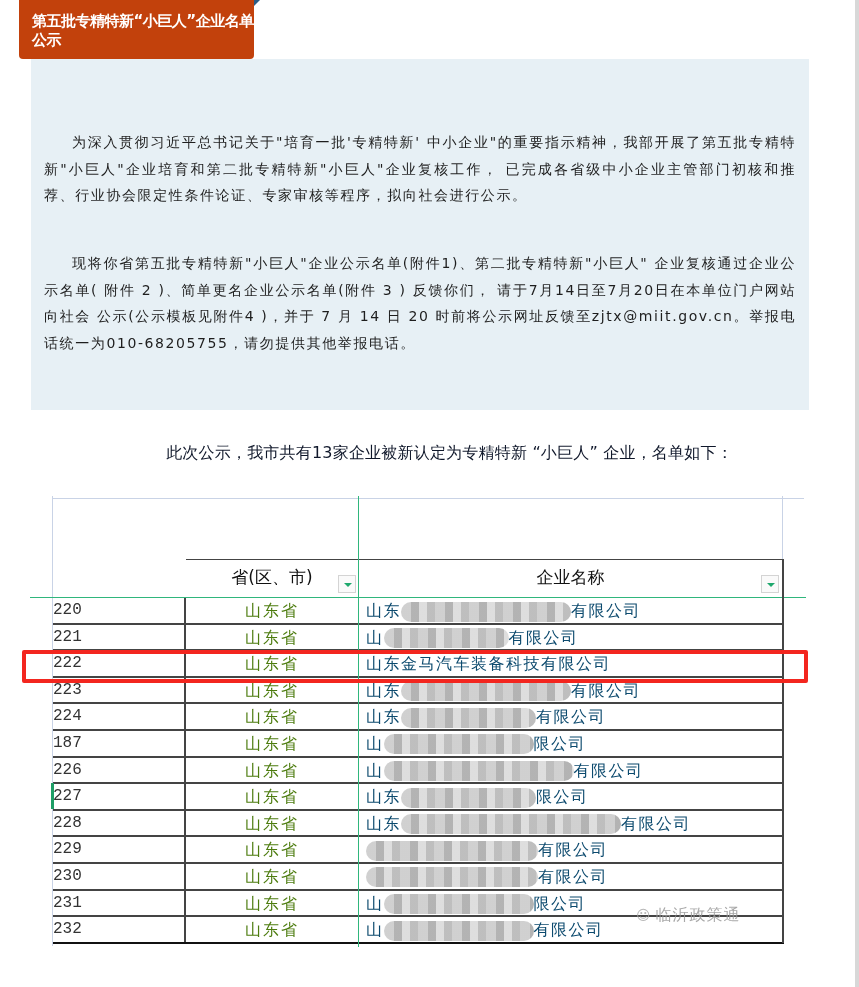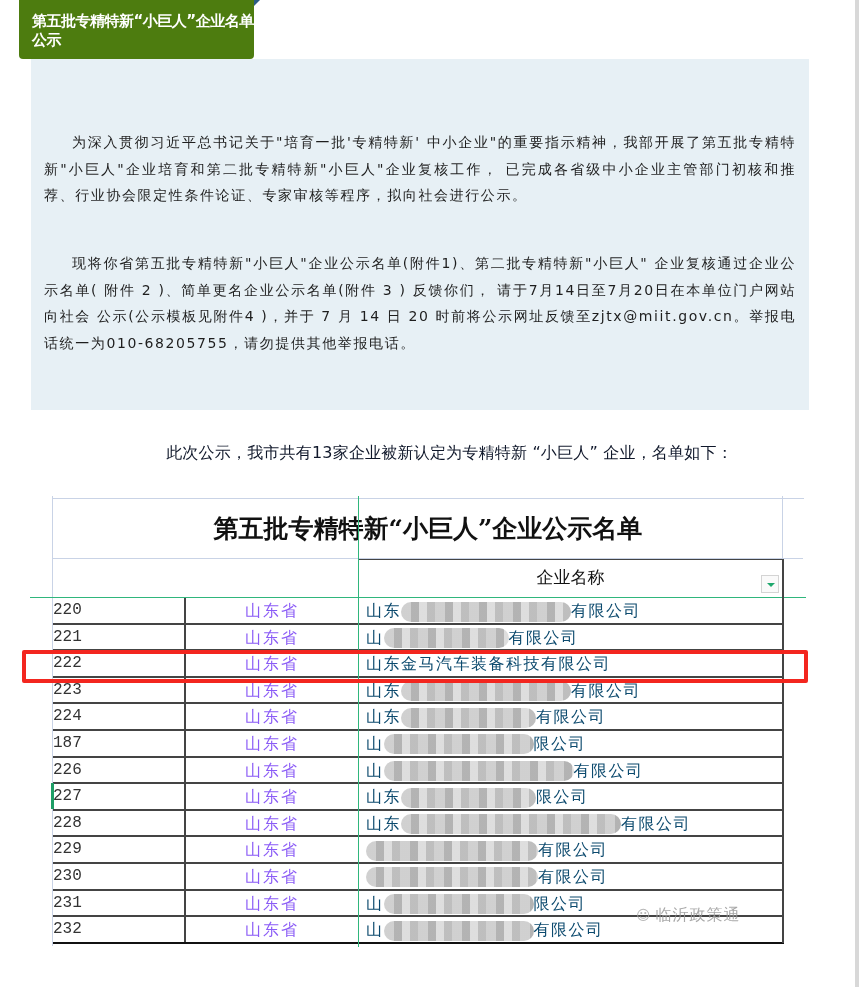--- a/index.html
+++ b/index.html
@@ -4,21 +4,21 @@
   <style>
     * { box-sizing: border-box; margin: 0; padding: 0; }
     html, body { width: 859px; height: 987px; background: #ffffff; overflow: hidden; }
     body { position: relative; font-family: "DejaVu Sans", sans-serif; color: #222; }
 
     .right-edge { position: absolute; top: 0; right: 0; width: 4px; height: 987px; background: #d8d8d8; }
 
     
     .title-tab {
       position: absolute; left: 19px; top: 0; width: 235px; height: 59px;
-      background: #4d7c0f; border-radius: 0 0 4px 4px;
+      background: #c2410c; border-radius: 0 0 4px 4px;
       color: #fff; font-family: "DejaVu Sans", sans-serif; font-weight: bold;
       font-size: 15px; letter-spacing: -0.5px;
       padding: 12px 0 0 13px;
     }
     .title-tab-fold {
       position: absolute; left: 254px; top: 0; width: 0; height: 0;
       border-left: 6px solid #2c5d85; border-bottom: 6px solid transparent;
     }
 
     
@@ -73,21 +73,21 @@
     .hdr-no .filter-btn { right: 2px; }
     .hdr-prov .filter-btn { right: 2px; }
     .hdr-name .filter-btn { right: 3px; }
     .green-h { position: absolute; left: 0; top: 101px; width: 776px; height: 1px; background: #2fb67c; }
 
     .rows { position: absolute; left: 23px; top: 102px; width: 731px; }
     .row { position: relative; height: 26.6px; border-bottom: 2px solid #444; font-size: 16px; line-height: 25px; }
     .row:last-child { border-bottom: 2px solid #111; }
     .cell { position: absolute; top: 0; height: 100%; }
     .c-no { left: 0; width: 133px; text-align: left; border-right: 2px solid #444; font-family: Liberation Mono, monospace; color: #333; }
-    .c-prov { left: 133px; width: 172px; text-align: center; letter-spacing: 2px; color: #8b5cf6; }
+    .c-prov { left: 133px; width: 172px; text-align: center; letter-spacing: 2px; color: #4d7c0f; }
     .c-name { left: 306px; width: 423px; padding-left: 7px; letter-spacing: 1.5px; color: #0c4a6e; white-space: nowrap; }
     .blur {
       display: inline-block; vertical-align: middle; height: 20px; border-radius: 10px;
       background: repeating-linear-gradient(90deg, #c8c8c8 0 10px, #a6a6a6 10px 18px, #d8d8d8 18px 26px, #b3b3b3 26px 34px);
       opacity: 0.85;
     }
     .left-mark { position: absolute; left: 21px; top: 287px; width: 3px; height: 26px; background: #1e9e66; }
 
     .highlight-box {
       position: absolute; left: 22px; top: 650px; width: 786px; height: 33px;
@@ -114,22 +114,25 @@
   <p class="para1">为深入贯彻习近平总书记关于"培育一批'专精特新' 中小企业"的重要指示精神，我部开展了第五批专精特新"小巨人"企业培育和第二批专精特新"小巨人"企业复核工作， 已完成各省级中小企业主管部门初核和推荐、行业协会限定性条件论证、专家审核等程序，拟向社会进行公示。</p>
   <p class="para2">现将你省第五批专精特新"小巨人"企业公示名单(附件1)、第二批专精特新"小巨人" 企业复核通过企业公示名单( 附件 2 )、简单更名企业公示名单(附件 3 ) 反馈你们， 请于7月14日至7月20日在本单位门户网站向社会 公示(公示模板见附件4 )，并于 7 月 14 日 20 时前将公示网址反馈至zjtx@miit.gov.cn。举报电话统一为010-68205755，请勿提供其他举报电话。</p>
 </div>
 
 <div class="announce">此次公示，我市共有13家企业被新认定为专精特新 “小巨人” 企业，名单如下：</div>
 
 <div class="sheet">
   <div class="grid-vline-left"></div>
   <div class="grid-hline-top"></div>
   <div class="right-grid"></div>
-  <div class="table-title">第五批专精特新“小巨人”企业公示名单</div>
-
+
+  <div class="hdr hdr-prov">
+    <span>省(区、市)</span>
+    <span class="filter-btn"></span>
+  </div>
   <div class="hdr hdr-name">
     <span>企业名称</span>
     <span class="filter-btn"></span>
   </div>
   <div class="green-h"></div>
 
   <div class="rows">
     <div class="row">
       <span class="cell c-no">220</span>
       <span class="cell c-prov">山东省</span>

